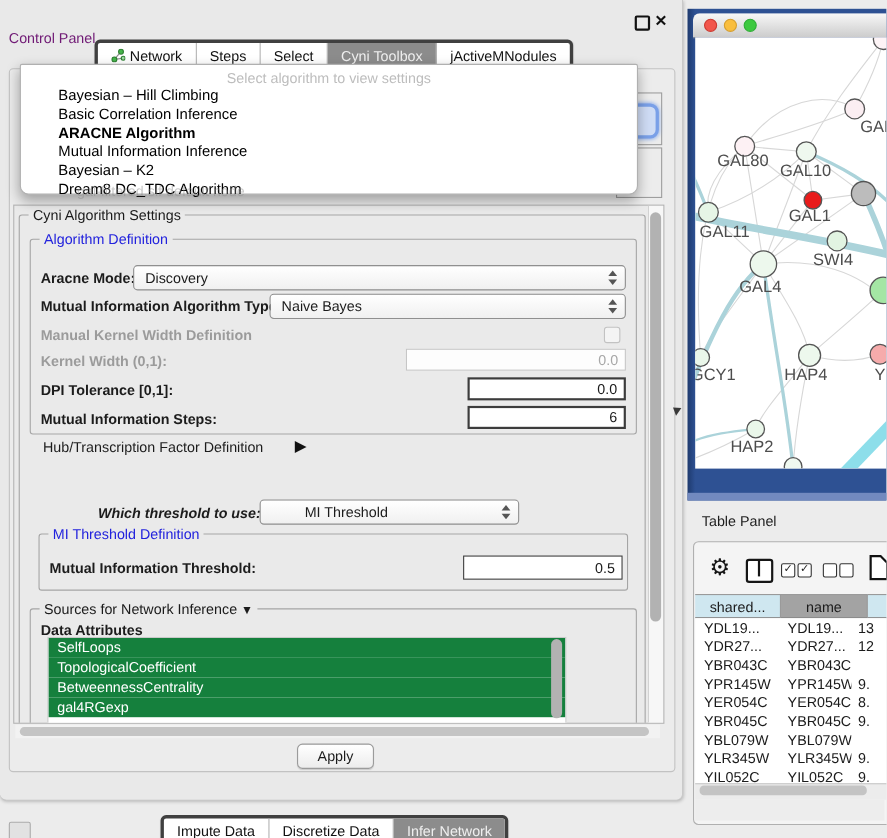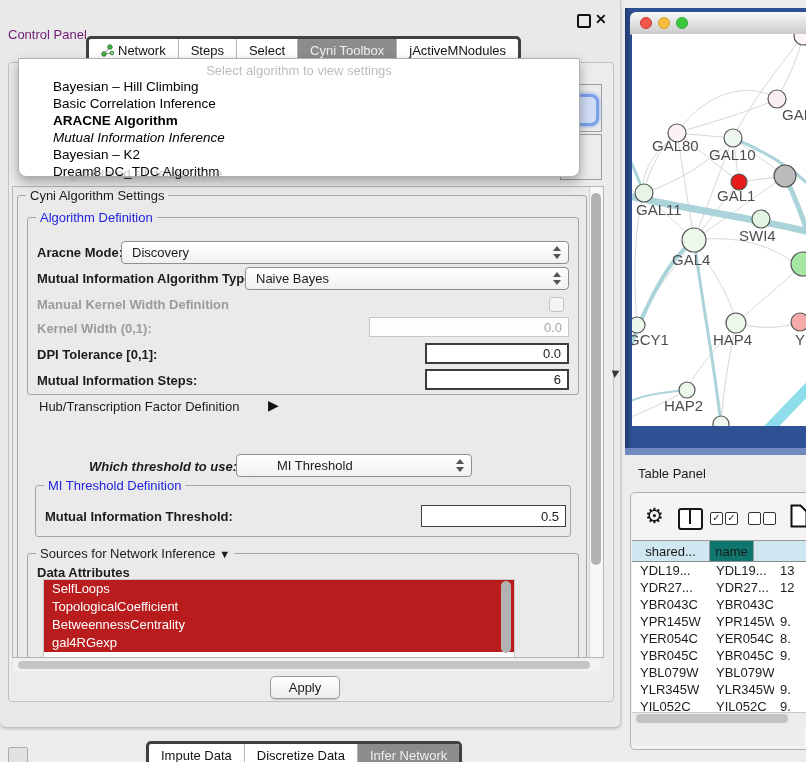--- a/index.html
+++ b/index.html
@@ -31,21 +31,21 @@
   .combo{position:absolute;height:23px;background:linear-gradient(#ffffff,#f0f0f0);border:1px solid #8f8f8f;
          border-radius:4px;font-size:13px;display:flex;align-items:center;padding:0 24px 0 10px;box-sizing:border-box;}
   .arrows{position:absolute;right:7px;top:4px;width:8px;}
   .arr-up{width:0;height:0;border-left:4px solid transparent;border-right:4px solid transparent;border-bottom:5px solid #555;margin-bottom:3px;}
   .arr-dn{width:0;height:0;border-left:4px solid transparent;border-right:4px solid transparent;border-top:5px solid #555;}
   .field{position:absolute;height:20px;background:#fff;border:2px solid #3c3c3c;font-size:13px;
          display:flex;align-items:center;justify-content:flex-end;padding:0 6px;box-sizing:border-box;}
   .field.dis{border:1px solid #c6c6c6;color:#a8a8a8;background:#fdfdfd;}
   .chk{position:absolute;width:13px;height:13px;border:1px solid #c2c2c2;border-radius:3px;background:#f4f4f4;}
   .list{position:absolute;background:#fff;border:1px solid #c9c9c9;overflow:hidden;}
-  .li{height:18px;line-height:18px;background:#b91c1c;color:#fff;font-size:13px;padding-left:8px;white-space:nowrap;}
+  .li{height:18px;line-height:18px;background:#15803d;color:#fff;font-size:13px;padding-left:8px;white-space:nowrap;}
   .vsb-track{position:absolute;background:#f7f7f7;border-left:1px solid #d2d2d2;}
   .vsb{position:absolute;background:#b2b2b2;border-radius:5px;}
   .hsb{position:absolute;background:#c4c4c4;border-radius:4px;}
   .btn{position:absolute;height:21px;background:linear-gradient(#ffffff,#ececec);border:1px solid #9b9b9b;
        border-radius:5px;font-size:13px;display:flex;align-items:center;justify-content:center;box-shadow:0 1px 1px rgba(0,0,0,.15);}
   
   .ddown{left:18px;top:58px;width:560px;height:117px;background:#fff;border:1px solid #b0b0b0;
          border-radius:2px 2px 8px 8px;box-shadow:0 5px 12px rgba(0,0,0,.32);z-index:50;}
   .dd-ph{position:absolute;top:4px;left:0;width:100%;text-align:center;color:#bdbdbd;font-size:13px;}
   .dd-it{position:absolute;left:0;width:100%;height:17px;line-height:17px;font-size:13.5px;padding-left:6px;box-sizing:border-box;color:#000;margin-left:28px;}
@@ -118,21 +118,21 @@
 <div class="bgbox" style="left:560px;top:84px;width:40px;height:46px;">
   <div class="abs" style="left:10px;top:9px;width:22px;height:26px;border:3px solid #7aa0e8;border-radius:8px;background:#cfdcf5;box-shadow:0 0 4px #7aa0e8;"></div>
 </div>
 <div class="bgbox" style="left:560px;top:134px;width:40px;height:44px;"></div>
 
 <div class="abs ddown">
   <div class="dd-ph">Select algorithm to view settings</div>
   <div class="dd-it" style="top:19px;">Bayesian – Hill Climbing</div>
   <div class="dd-it" style="top:36px;">Basic Correlation Inference</div>
   <div class="dd-it" style="top:53px;font-weight:bold;">ARACNE Algorithm</div>
-  <div class="dd-it" style="top:70px;font-style:italic;">Mutual Information Inference</div>
+  <div class="dd-it" style="top:70px;">Mutual Information Inference</div>
   <div class="dd-it" style="top:87px;">Bayesian – K2</div>
   <div class="dd-it" style="top:104px;">Dream8 DC_TDC Algorithm</div>
 </div>
 <span class="abs ghost">gal-filtered.sif default node</span>
 
 <div class="abs inner">
 
   <div class="gbox" style="left:4px;top:8px;width:568px;height:640px;">
     <span class="legend">Cyni Algorithm Settings</span>
   </div>
@@ -318,21 +318,21 @@
 <div class="cbx abs" style="left:710px;top:512px;">✓</div>
 <div class="cbx abs" style="left:725px;top:512px;">✓</div>
 <div class="cbx abs" style="left:748px;top:512px;"></div>
 <div class="cbx abs" style="left:763px;top:512px;"></div>
 <svg class="abs" style="left:790px;top:504px;" width="18" height="24" viewBox="0 0 18 24">
   <path d="M1.5 1.5 h9 l6 6 v15 h-15 z" fill="#fff" stroke="#111" stroke-width="2"></path>
 </svg>
 
 <div class="abs th-row">
   <div class="th" style="width:78px;background:#cfe7f0;">shared...</div>
-  <div class="th" style="width:44px;background:#0f766e;">name</div>
+  <div class="th" style="width:79px;background:#a3a3a3;">name</div>
   <div class="th" style="flex:1;background:#cfe7f0;border-right:none;"></div>
 </div>
 
 <div class="abs rows">
   <div class="trow">
       <div class="td1">YDL19...</div>
       <div class="td2">YDL19...</div>
       <div class="td3">13</div>
     </div>
   <div class="trow">

